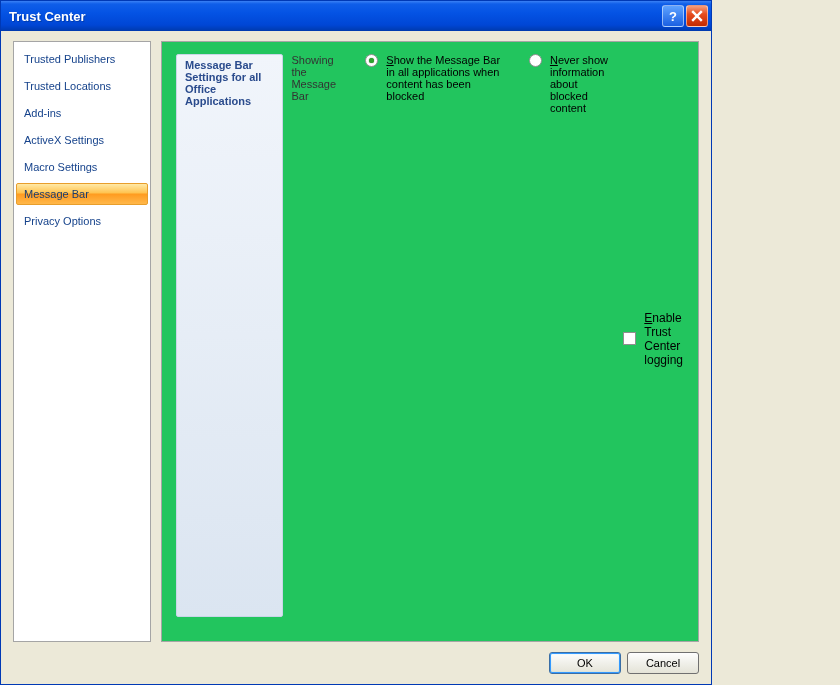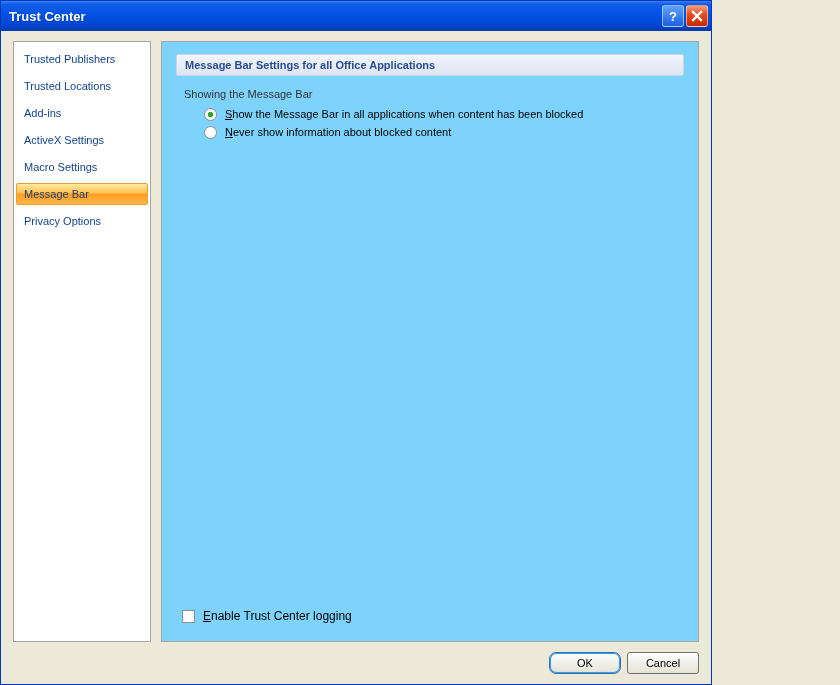--- a/index.html
+++ b/index.html
@@ -80,25 +80,25 @@
     }
     .sidebar-item.selected {
       background: linear-gradient(to bottom, #ffe9a6 0%, #ffc34f 45%, #ff9b1f 50%, #ffb84a 100%);
       border: 1px solid #e89e2c;
       border-radius: 2px;
       padding: 4px 7px;
       color: #1b3d6f;
     }
     .main-panel {
       flex: 1;
-      background: #7dd3fc;
+      background: #22c55e;
       border: 1px solid #a5a5a5;
       padding: 12px 14px;
       display: flex;
-      flex-direction: column;
+      flex-direction: row;
     }
     .section-header {
       background: linear-gradient(to bottom, #f1f5fb 0%, #dbe5f1 100%);
       border: 1px solid #c9d6e8;
       border-radius: 2px;
       padding: 4px 8px;
       color: #2a4b8d;
       font-weight: bold;
       font-size: 11px;
       margin-bottom: 12px;
@@ -168,21 +168,20 @@
       cursor: pointer;
       padding: 0 12px;
       display: inline-flex;
       align-items: center;
       justify-content: center;
       color: #000;
     }
     .btn.default {
       box-shadow: 0 0 0 1px #3399ff inset, 0 0 2px #3cf inset;
       border-color: #3a6ea5;
-      border-radius: 7px;
     }
   </style>
 </head>
 <body>
 
 <div class="window">
   <div class="titlebar">
     <div class="titlebar-title">Trust Center</div>
     <div class="titlebar-buttons">
       <div class="title-btn help">

